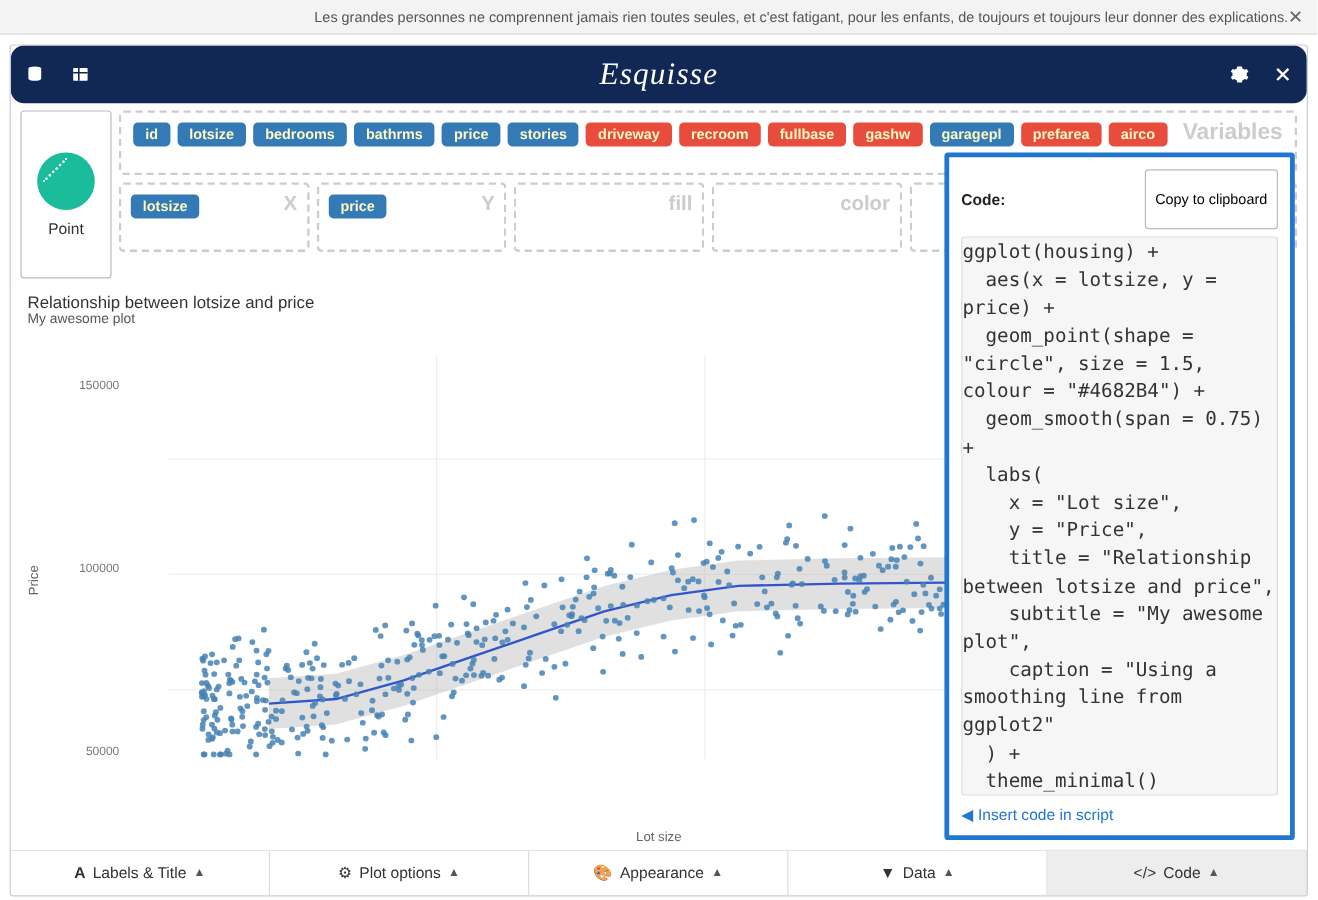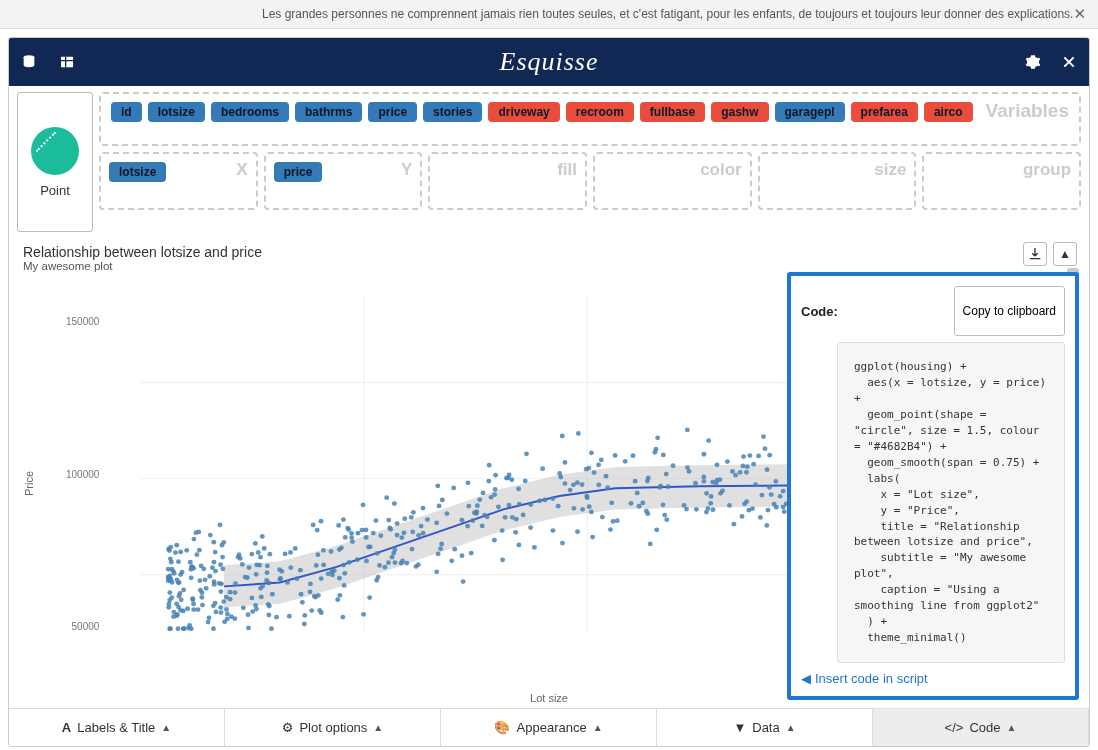--- a/index.html
+++ b/index.html
@@ -28,20 +28,21 @@
     background: #fff;
   }
   .topbar {
     background: #112854;
     color: #fff;
     display: flex;
     align-items: center;
     padding: 6px 12px;
     height: 48px;
     position: relative;
+    border-radius: 11px;
   }
   .topbar-left { display:flex; gap:22px; align-items:center; }
   .top-icon { color:#fff; display:inline-flex; }
   .app-title {
     position:absolute;
     left:50%;
     transform:translateX(-50%);
     font-family: "Comic Sans MS", cursive;
     font-size: 26px;
     font-style: italic;
@@ -95,21 +96,21 @@
     font-size:19px;
     font-weight:600;
     position:absolute;
     right:10px; top:6px;
   }
   .pill {
     display:inline-block;
     padding: 3px 10px;
     border-radius: 4px;
     font-size:12px;
-    color:#0f172a;
+    color:#fef9c3;
     font-weight:600;
   }
   .pill-blue { background:#337ab7; }
   .pill-orange { background:#e74c3c; }
 
   .dropzones { display:flex; gap:6px; }
   .dropzone {
     flex:1;
     border: 2px dashed #ccc;
     border-radius:4px;
@@ -195,28 +196,27 @@
     border:1px solid #bbb;
     background:#fff;
     border-radius:3px;
     padding:17px 8px;
     font-size:12px;
   }
   .code-pre {
     background:#f6f6f6;
     border:1px solid #ddd;
     border-radius:3px;
-    padding:16px;
+    padding:0;
     font-family: ui-monospace, Menlo, Consolas, monospace;
-    font-size:11px;
+    font-size:16px;
     line-height:1.45;
     white-space: pre-wrap;
     color:#333;
     min-height:250px;
-    margin-left:36px;
   }
   .insert-link { margin-top:8px; color:#1f77d0; font-size:13px; display:flex; align-items:center; gap:4px; }
 
   .bottom-bar {
     display:flex;
     border-top:1px solid #ddd;
     background:#fff;
     height:38px;
   }
   .bottom-tab {

